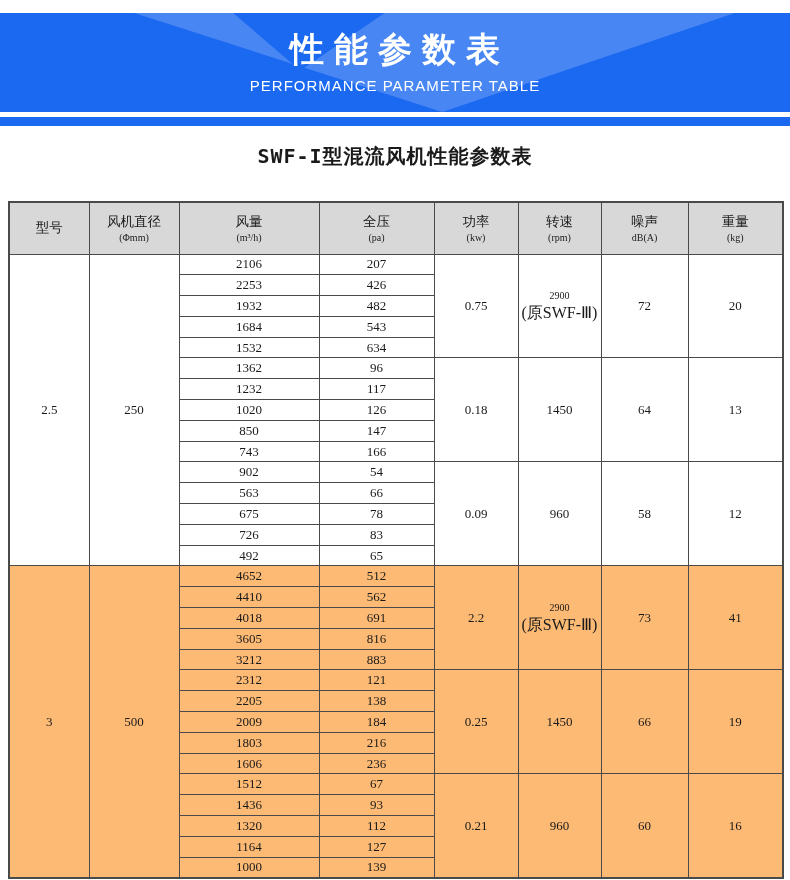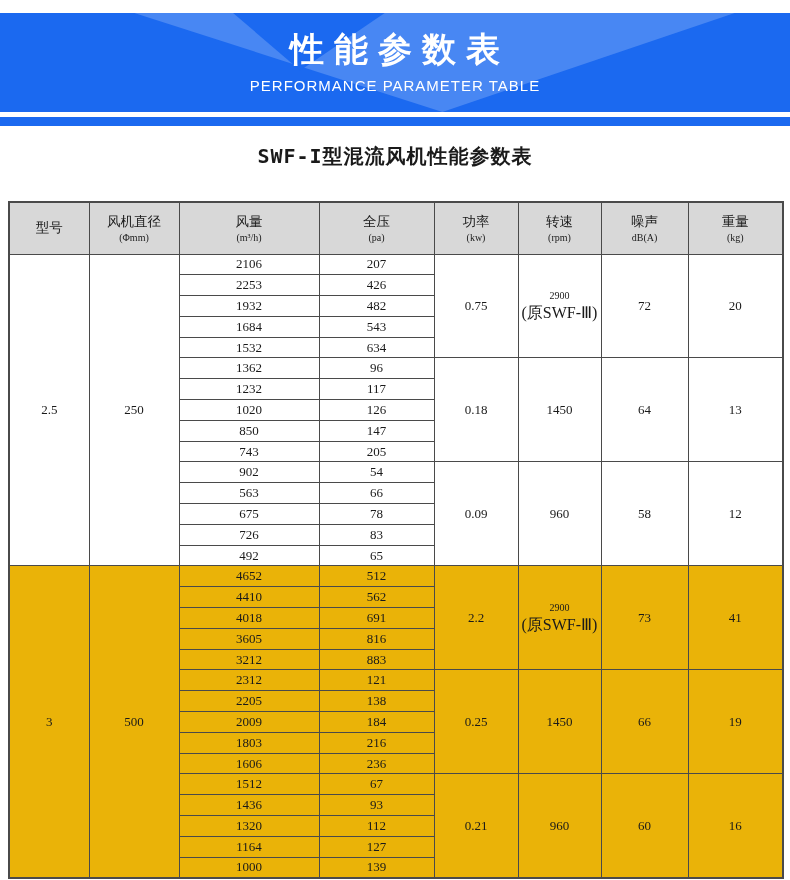--- a/index.html
+++ b/index.html
@@ -55,21 +55,21 @@
   table.perf th, table.perf td {
     border:1px solid #4a4a4a; text-align:center; vertical-align:middle;
     padding:0; overflow:hidden;
   }
   thead tr { height:52px; }
   thead th { background:#d8d8d8; font-weight:400; }
   thead .l1 { display:block; font-size:13.5px; line-height:1.3; }
   thead .l2 { display:block; font-size:10px; line-height:1.3; }
   tbody tr { height:20.8px; }
   tbody td { font-size:13px; background:#ffffff; }
-  tbody tr.s2 td { background:#eab308; }
+  tbody tr.s2 td { background:#fdba74; }
   td .speed-main { display:block; font-size:10px; line-height:1.4; }
   td .speed-note { display:block; font-size:16px; line-height:1.3; }
 </style>
 </head>
 <body>
 
 <div class="banner">
   <div class="tri-light"></div>
   <div class="tri-dark"></div>
   <div class="banner-inner">
@@ -174,21 +174,21 @@
     <tr>
         <td>1020</td>
         <td>126</td>
       </tr>
     <tr>
         <td>850</td>
         <td>147</td>
       </tr>
     <tr>
         <td>743</td>
-        <td>205</td>
+        <td>166</td>
       </tr>
 
     <tr>
       <td>902</td>
       <td>54</td>
       <td rowspan="5">0.09</td>
       <td rowspan="5">960</td>
       <td rowspan="5">58</td>
       <td rowspan="5">12</td>
     </tr>

